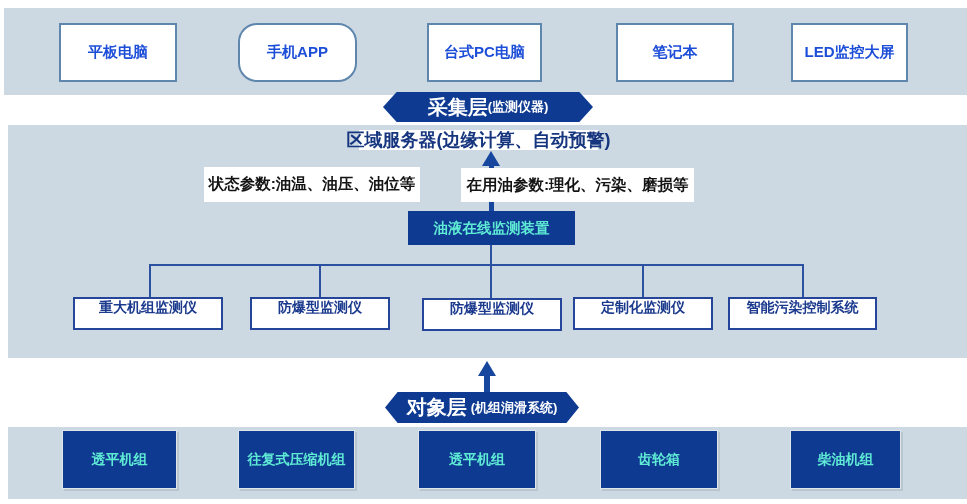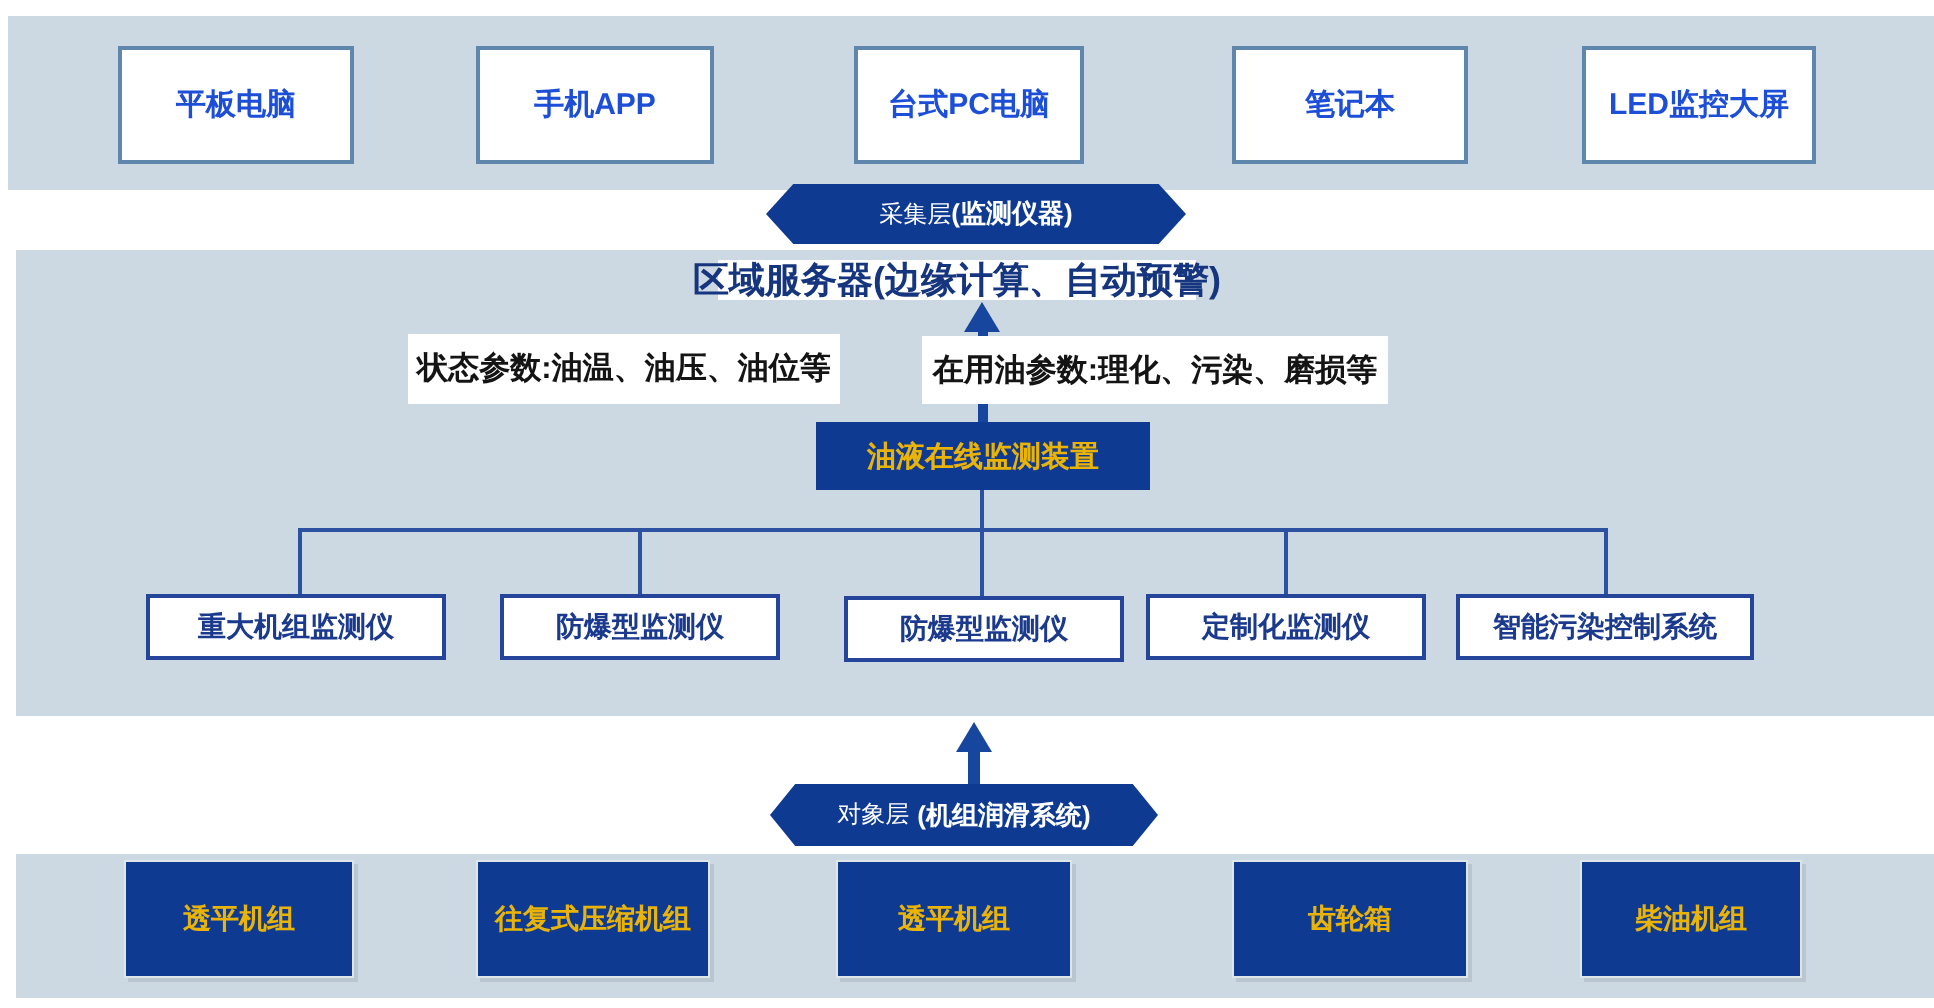--- a/index.html
+++ b/index.html
@@ -10,37 +10,37 @@
   .band{position:absolute;background:#ccd8e2;}
   
   .wbox-top{
     position:absolute;background:#ffffff;border:2px solid #5f86ad;
     display:flex;align-items:center;justify-content:center;
     color:#1d4ed8;font-size:15px;font-weight:bold;box-sizing:border-box;
   }
   
   .wbox-mid{
     position:absolute;background:#ffffff;border:2px solid #24459a;
-    display:flex;align-items:center;justify-content:center;
+    display:flex;align-items:flex-start;justify-content:center;
     color:#1b3a8e;font-size:14px;font-weight:bold;box-sizing:border-box;
   }
   
   .nbox{
     position:absolute;background:#0e3a92;
     display:flex;align-items:center;justify-content:center;
-    color:#eab308;font-weight:bold;box-sizing:border-box;
+    color:#5eead4;font-weight:bold;box-sizing:border-box;
   }
   .nbox-bottom{border:1px solid #dfe6ea;box-shadow:2px 2px 0 #b9c6cf;font-size:14px;}
   
   .hexagon{
     position:absolute;background:#0e3a92;color:#ffffff;
     display:flex;align-items:center;justify-content:center;
     clip-path:polygon(6.5% 0,93.5% 0,100% 50%,93.5% 100%,6.5% 100%,0 50%);
   }
-  .hex-title{font-size:12px;font-weight:normal;}
+  .hex-title{font-size:20px;font-weight:bold;}
   .hex-sub{font-size:13px;font-weight:bold;}
   
   .plabel{
     position:absolute;background:#ffffff;color:#141414;
     display:flex;align-items:center;justify-content:center;
     font-size:15.5px;font-weight:bold;white-space:nowrap;
   }
   
   .server{
     position:absolute;background:#ffffff;color:#16357f;
@@ -62,21 +62,21 @@
 
 <div id="canvas">
 
   <div class="band" style="left:4px;top:8px;width:963px;height:87px;"></div>
   <div class="band" style="left:8px;top:125px;width:959px;height:233px;"></div>
   <div class="band" style="left:8px;top:427px;width:959px;height:72px;"></div>
 
   <div class="wbox-top" style="left:59px;top:23px;width:118px;height:59px;">
     <span>平板电脑</span>
   </div>
-  <div class="wbox-top" style="left:238px;top:23px;width:119px;height:59px;">
+  <div class="wbox-top" style="left:238px;top:23px;width:119px;height:59px;border-radius:19px;">
     <span>手机APP</span>
   </div>
   <div class="wbox-top" style="left:427px;top:23px;width:115px;height:59px;">
     <span>台式PC电脑</span>
   </div>
   <div class="wbox-top" style="left:616px;top:23px;width:118px;height:59px;">
     <span>笔记本</span>
   </div>
   <div class="wbox-top" style="left:791px;top:23px;width:117px;height:59px;">
     <span>LED监控大屏</span>
@@ -139,20 +139,20 @@
 
   <div class="nbox nbox-bottom" style="left:62px;top:430px;width:115px;height:59px;">
     <span>透平机组</span>
   </div>
   <div class="nbox nbox-bottom" style="left:238px;top:430px;width:117px;height:59px;">
     <span>往复式压缩机组</span>
   </div>
   <div class="nbox nbox-bottom" style="left:418px;top:430px;width:118px;height:59px;">
     <span>透平机组</span>
   </div>
-  <div class="nbox nbox-bottom" style="left:600px;top:430px;width:118px;height:59px;margin-left:16px;">
+  <div class="nbox nbox-bottom" style="left:600px;top:430px;width:118px;height:59px;">
     <span>齿轮箱</span>
   </div>
   <div class="nbox nbox-bottom" style="left:790px;top:430px;width:111px;height:59px;">
     <span>柴油机组</span>
   </div>
 
 </div>
 
 </body></html>

